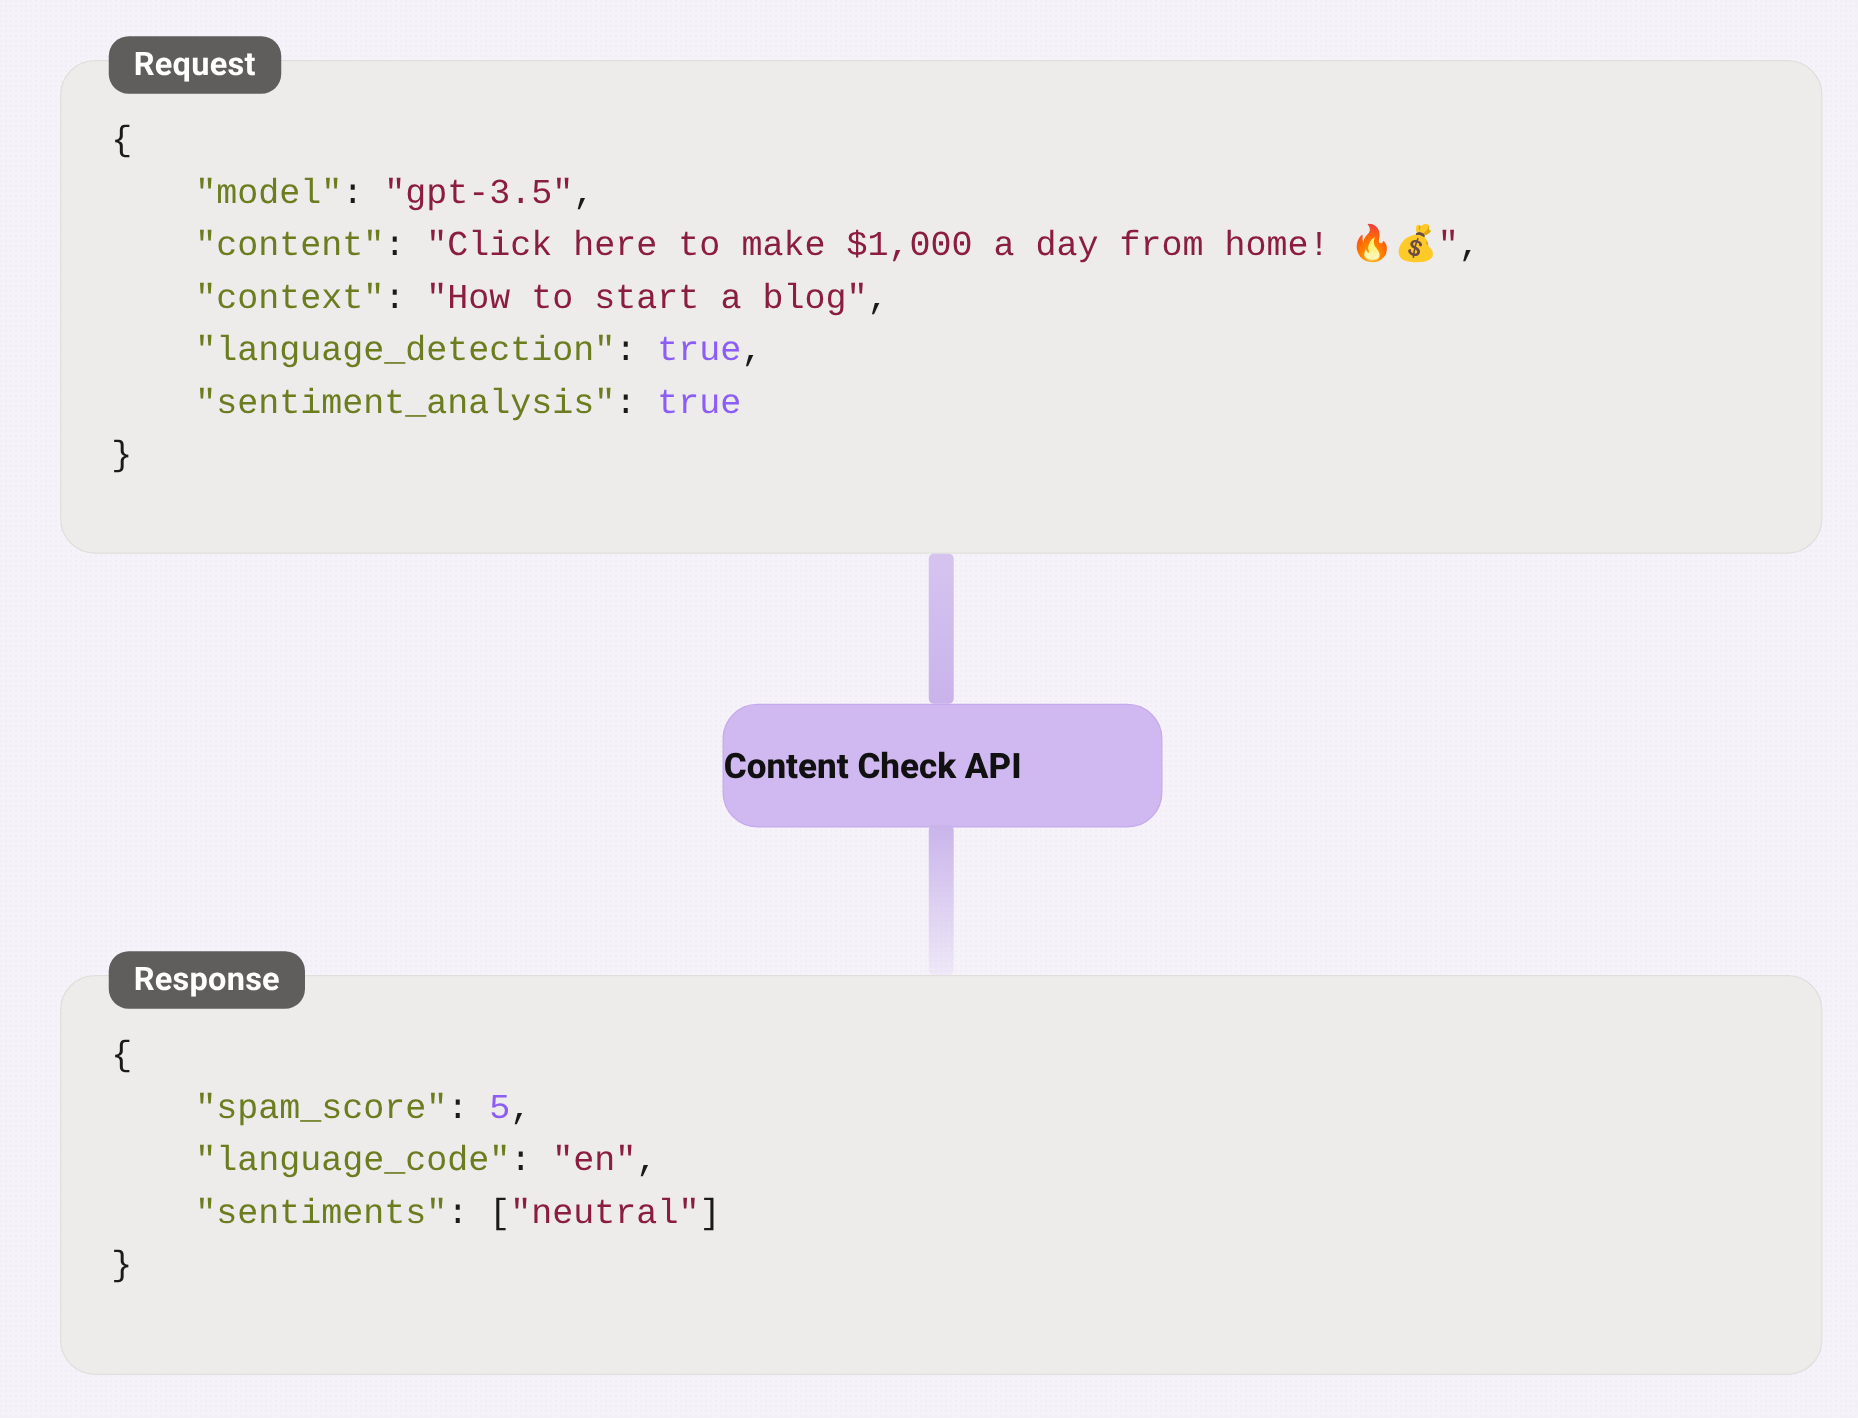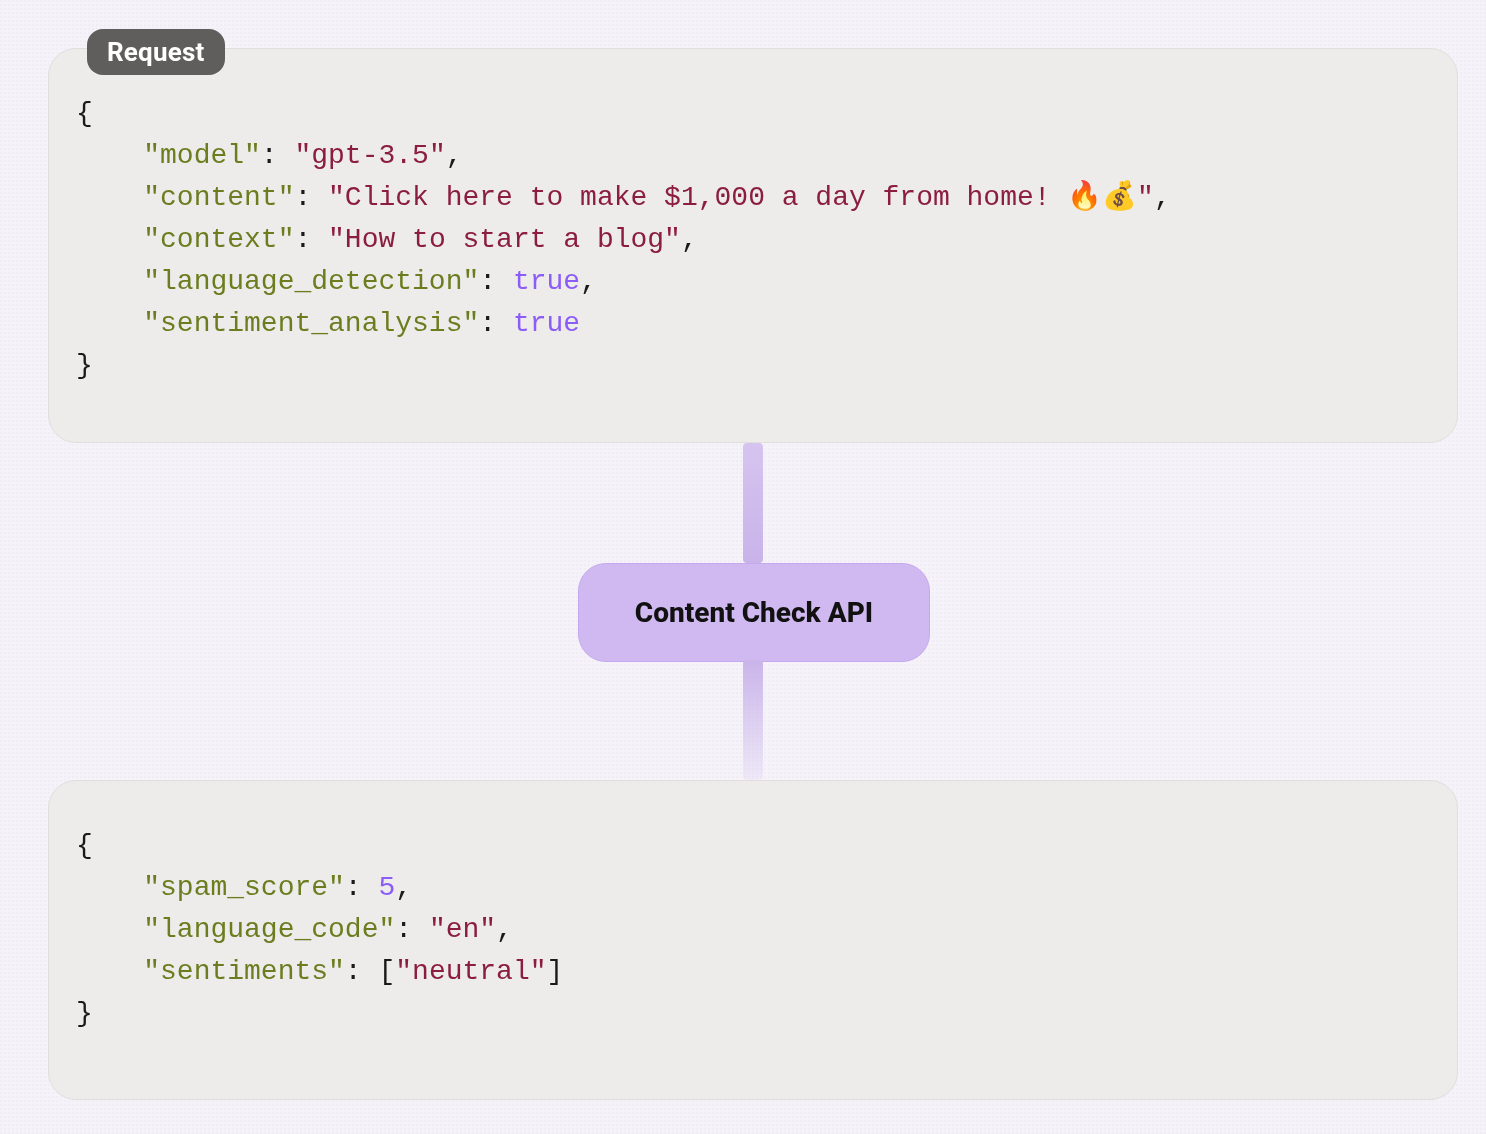--- a/index.html
+++ b/index.html
@@ -25,21 +25,21 @@
   }
 
   .code-card {
     position: absolute;
     left: 48px;
     width: 1410px;
     background: #edecea;
     border: 1px solid #e0dfdc;
     border-radius: 28px;
     box-sizing: border-box;
-    padding: 38px 27px;
+    padding: 38px 40px;
   }
   .code-card.request { top: 48px; height: 395px; }
   .code-card.response { top: 780px; height: 320px; }
 
   .card-label {
     position: absolute;
     top: -20px;
     left: 38px;
     background: #605e5c;
     color: #fff;
@@ -84,21 +84,21 @@
     position: absolute;
     top: 563px;
     left: 578px;
     width: 350px;
     height: 97px;
     background: #d0b9f0;
     border: 1px solid #c5a9ee;
     border-radius: 28px;
     display: flex;
     align-items: center;
-    justify-content: center;
+    justify-content: flex-start;
     font-weight: 800;
     font-size: 28px;
     color: #111;
   }
 </style>
 </head>
 <body>
 
 <div class="diagram">
 
@@ -115,20 +115,21 @@
 
   <div class="connector top"></div>
 
   <div class="api-pill">
     <span>Content Check API</span>
   </div>
 
   <div class="connector bottom"></div>
 
   <div class="code-card response">
+    <div class="card-label">Response</div>
     <pre class="json"><span class="tok-punc">{</span>
     <span class="tok-key">"spam_score"</span><span class="tok-punc">: </span><span class="tok-kw">5</span><span class="tok-punc">,</span>
     <span class="tok-key">"language_code"</span><span class="tok-punc">: </span><span class="tok-str">"en"</span><span class="tok-punc">,</span>
     <span class="tok-key">"sentiments"</span><span class="tok-punc">: [</span><span class="tok-str">"neutral"</span><span class="tok-punc">]</span>
 <span class="tok-punc">}</span></pre>
   </div>
 
 </div>
 
 </body></html>

